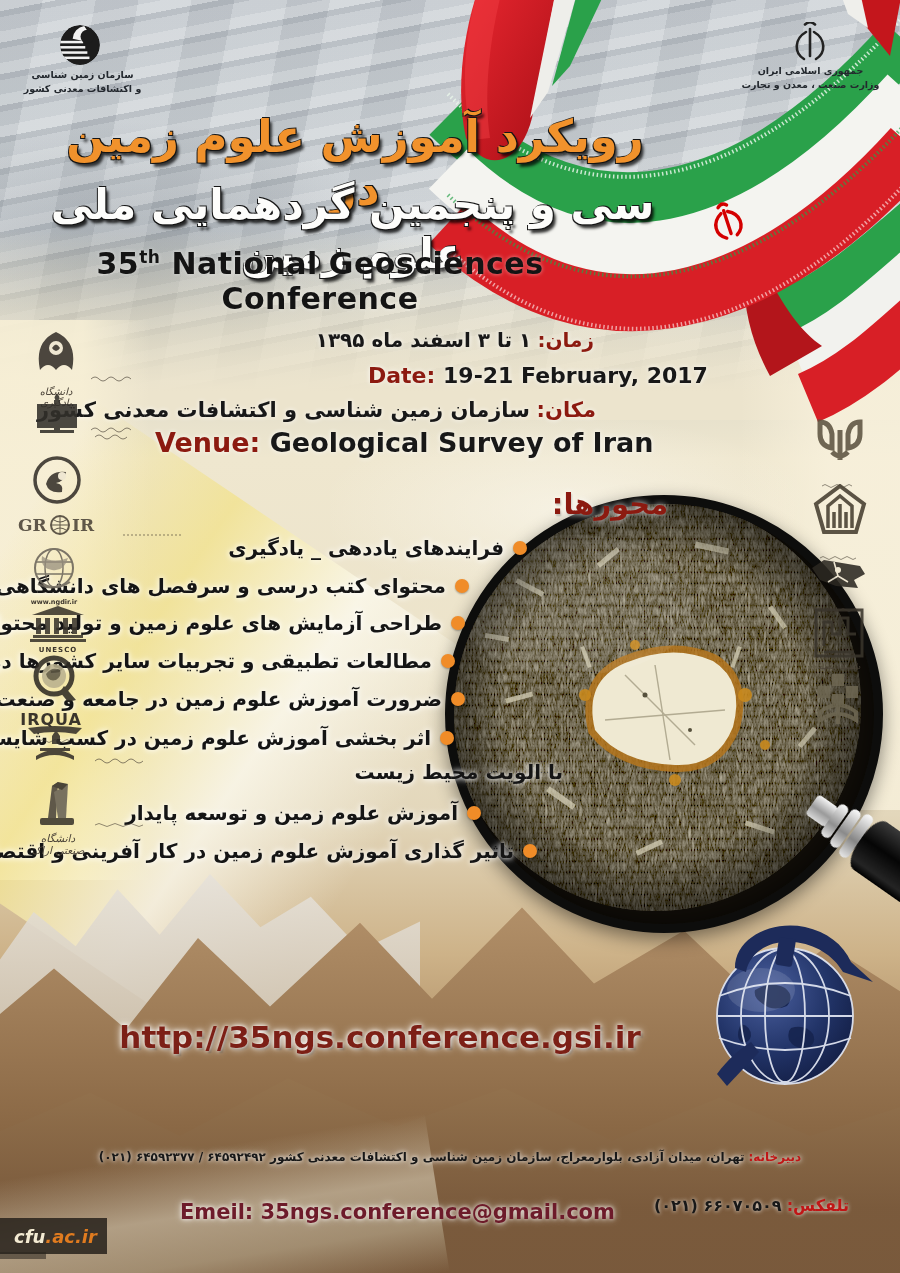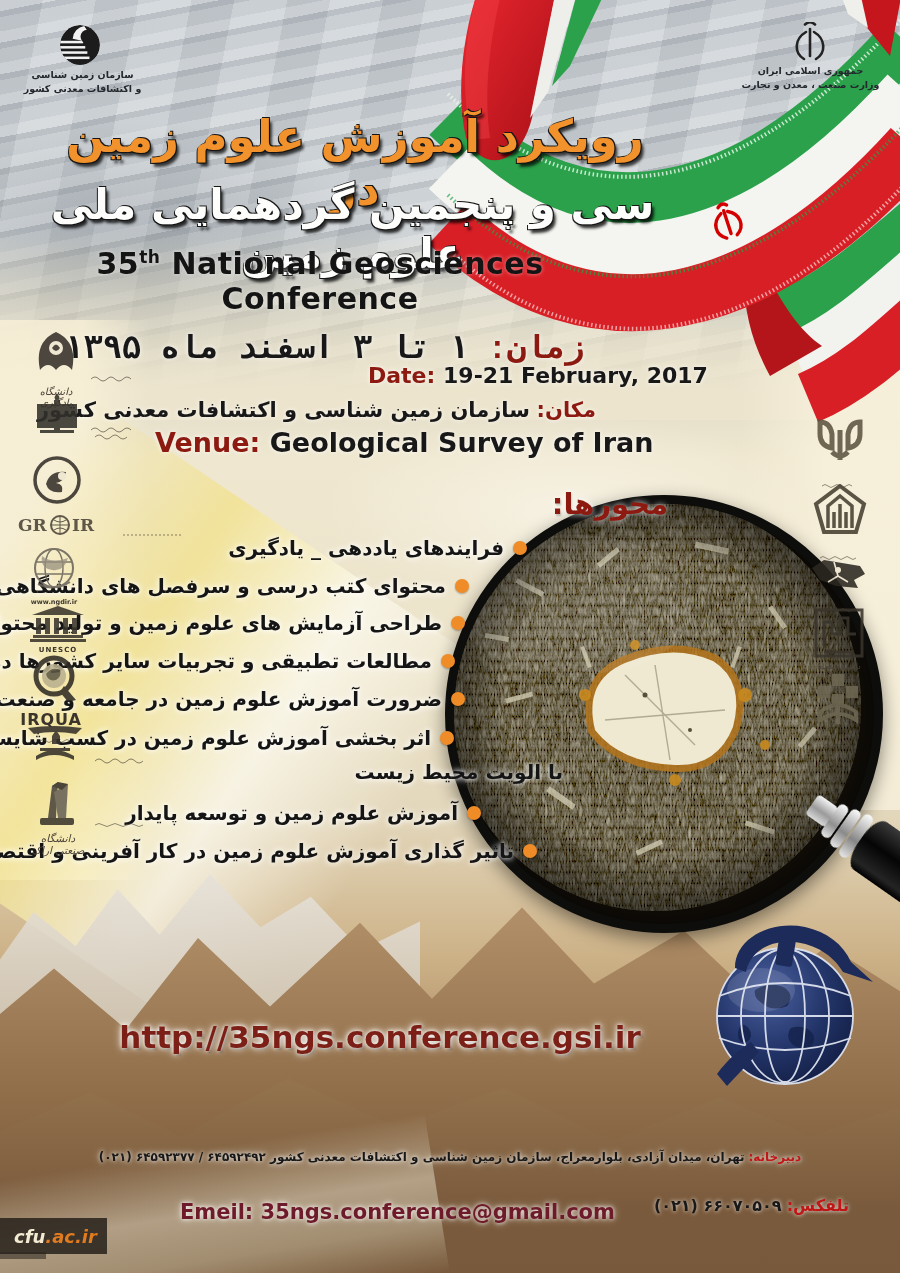--- a/index.html
+++ b/index.html
@@ -44,21 +44,21 @@
   .t-fa2{left:25px;top:180px;width:655px;text-align:center;direction:rtl;
     font-size:42px;font-weight:bold;color:#fdfdfb;
     text-shadow:1px 1px 0 #151515,-1px 1px 0 #151515,1px -1px 0 #151515,3px 4px 3px rgba(0,0,0,.8);}
   .t-en{left:20px;top:246px;width:600px;text-align:center;color:#141414;
     font-size:30px;font-weight:bold;letter-spacing:.5px;text-shadow:0 0 4px rgba(255,255,255,.5);}
   .t-en sup{font-size:17px;}
   
   .line-rtl{direction:rtl;white-space:nowrap;}
   .lbl-red{color:#8c1a10;font-weight:bold;}
   .val-dark{color:#181818;font-weight:bold;}
-  .sched-time{right:316px;top:328px;font-size:32px;text-shadow:0 0 5px rgba(255,255,255,.9);font-family:Liberation Mono, monospace;}
+  .sched-time{right:306px;top:328px;font-size:20px;text-shadow:0 0 5px rgba(255,255,255,.9);}
   .sched-date{left:368px;top:363px;font-size:22px;font-weight:bold;white-space:nowrap;text-shadow:0 0 5px rgba(255,255,255,.9);}
   .venue-fa{right:304px;top:398px;font-size:21px;text-shadow:0 0 5px rgba(255,255,255,.9);}
   .venue-en{left:155px;top:427px;font-size:27px;font-weight:bold;white-space:nowrap;text-shadow:0 0 5px rgba(255,255,255,.9);}
   
   .topics-heading{left:545px;top:487px;width:130px;text-align:center;direction:rtl;
     font-size:29px;font-weight:bold;color:#8c1a10;text-shadow:0 0 6px rgba(255,255,255,.95),1px 2px 2px rgba(0,0,0,.25);}
   .topic-item{direction:rtl;display:flex;align-items:center;gap:9px;white-space:nowrap;
     font-size:20px;font-weight:bold;color:#151515;
     text-shadow:0 0 5px rgba(255,255,255,.95),0 0 9px rgba(255,255,255,.7);}
   .bullet{width:14px;height:14px;border-radius:50%;background:#f08c28;flex:0 0 auto;box-shadow:0 1px 2px rgba(0,0,0,.3);}

